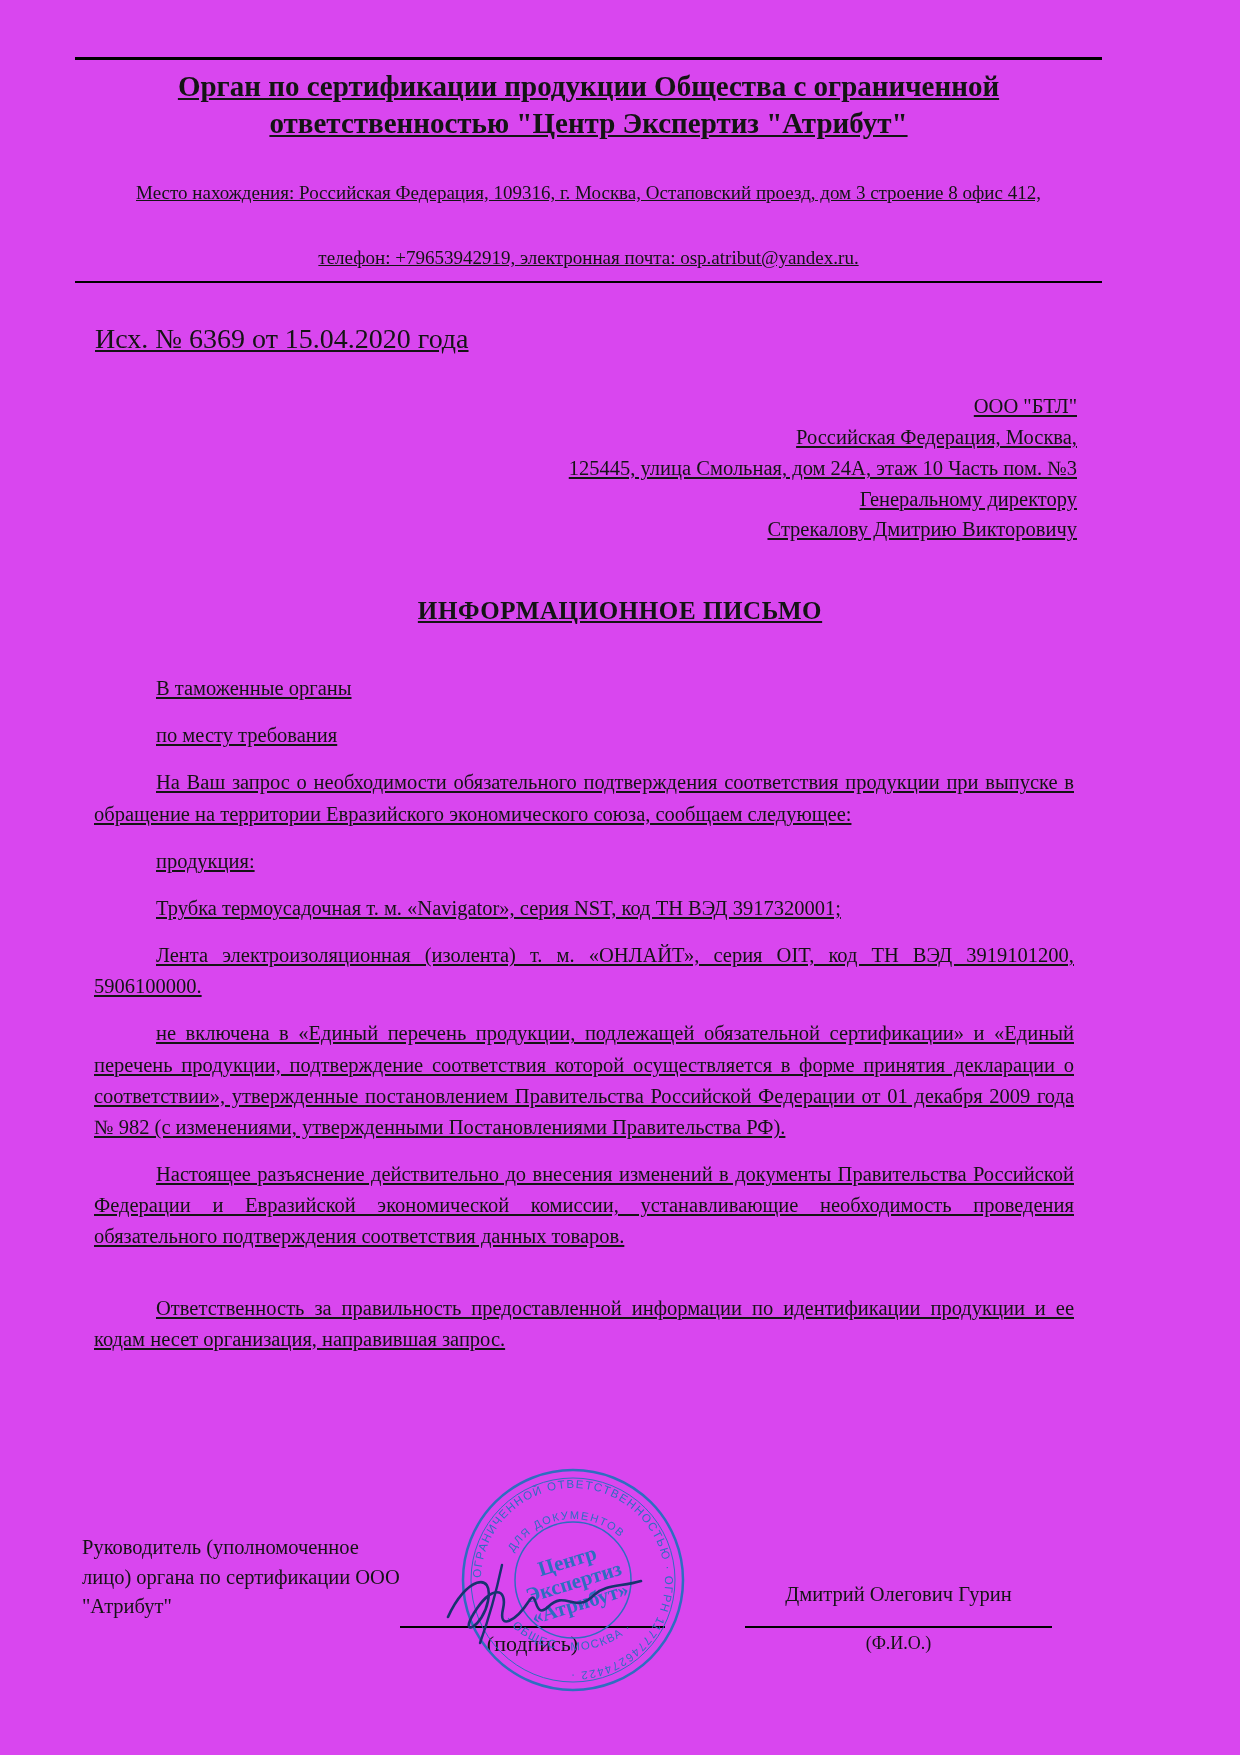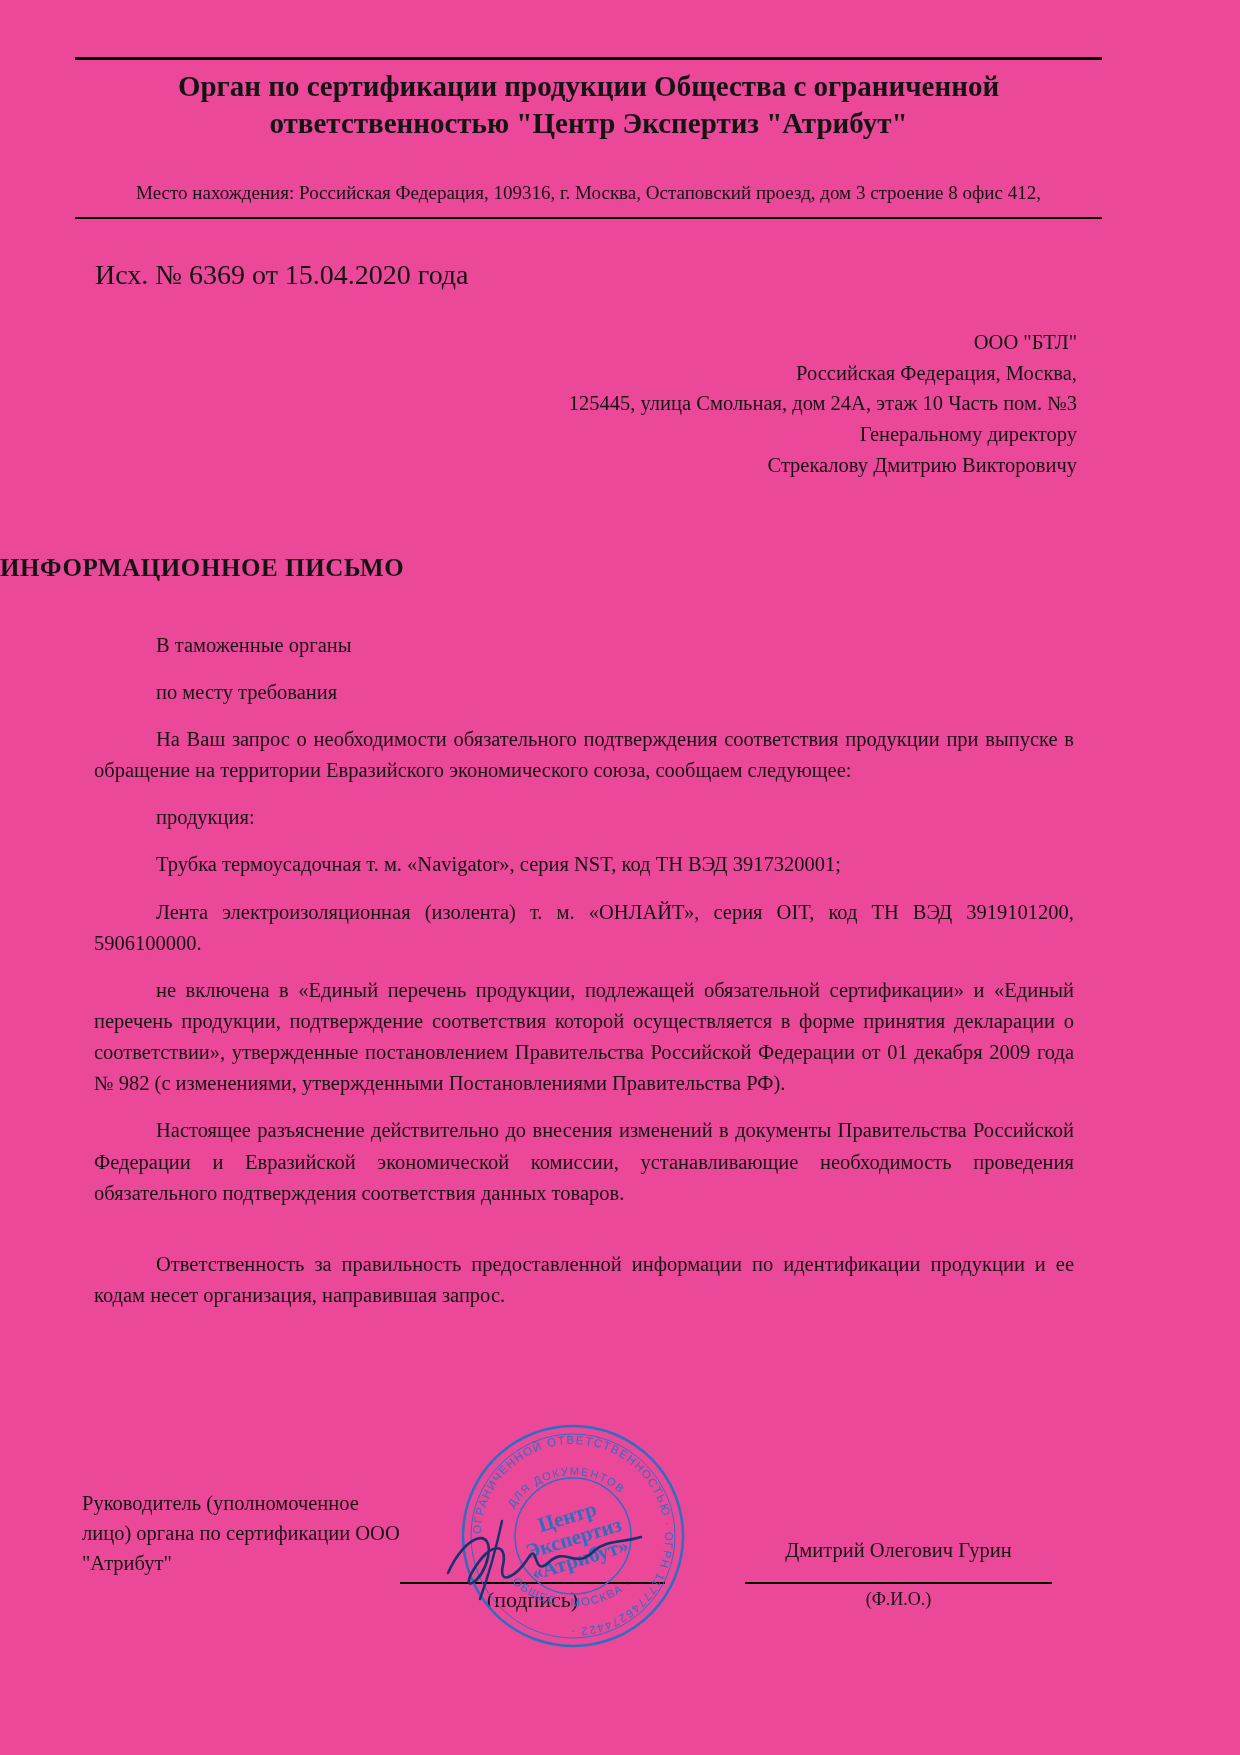--- a/index.html
+++ b/index.html
@@ -2,39 +2,40 @@
 <html><head>
 <meta charset="utf-8">
 <style>
   :root{
     --ink:#141414;
     --stamp:#2e6ec0;
     --sign:#17336f;
   }
   html,body{margin:0;padding:0;background:#e8e8e8;}
   .page{
-    width:1240px;height:1755px;margin:0 auto;background:#ec4899;
+    width:1240px;height:1755px;margin:0 auto;background:#d946ef;
     position:relative;overflow:hidden;color:var(--ink);
     font-family:"Liberation Serif","DejaVu Serif",serif;
+    text-decoration:underline;
   }
   
   .header-block{
     margin:57px 138px 0 75px;
     border-top:3px solid #000;
     border-bottom:2px solid #000;
     padding:8px 0 10px;
     text-align:center;
   }
   .header-title{font-weight:bold;font-size:29px;line-height:1.28;}
   .header-detail{font-size:19px;line-height:1.4;margin-top:38px;}
   
   .ref{margin:40px 0 0 95px;font-size:28px;}
   .recipient{margin:36px 163px 0 0;text-align:right;font-size:20.5px;line-height:1.5;}
   
-  .doc-title{font-weight:bold;font-size:25px;letter-spacing:.6px;margin-top:73px;}
+  .doc-title{text-align:center;font-weight:bold;font-size:25px;letter-spacing:.6px;margin-top:52px;}
   
   .body-text{margin:48px 150px 0 78px;font-size:20.5px;line-height:1.52;}
   .body-text p{margin:16px;text-indent:62px;}
   .body-text p.just{text-align:justify;}
   .body-text p.gap{margin-top:40px;}
   
   .sig-section{position:relative;margin-top:108px;height:330px;}
   .sig-left{position:absolute;left:82px;top:70px;width:318px;font-size:20.5px;line-height:1.45;}
   .stamp-wrap{position:absolute;left:458px;top:2px;width:230px;height:230px;z-index:2;}
   .signature-svg{position:absolute;left:436px;top:96px;z-index:3;}
@@ -54,20 +55,21 @@
 <body>
 
 <div class="page">
 
   <div class="header-block">
     <div class="header-title">
       <div>Орган по сертификации продукции Общества с ограниченной</div>
       <div>ответственностью "Центр Экспертиз "Атрибут"</div>
     </div>
     <div class="header-detail">Место нахождения: Российская Федерация, 109316, г. Москва, Остаповский проезд, дом 3 строение 8 офис 412,</div>
+    <div class="header-detail">телефон: +79653942919, электронная почта: osp.atribut@yandex.ru.</div>
   </div>
 
   <div class="ref">Исх. № 6369 от 15.04.2020 года</div>
 
   <div class="recipient">
     <div>ООО "БТЛ"</div>
     <div>Российская Федерация, Москва,</div>
     <div>125445, улица Смольная, дом 24А, этаж 10 Часть пом. №3</div>
     <div>Генеральному директору</div>
     <div>Стрекалову Дмитрию Викторовичу</div>

